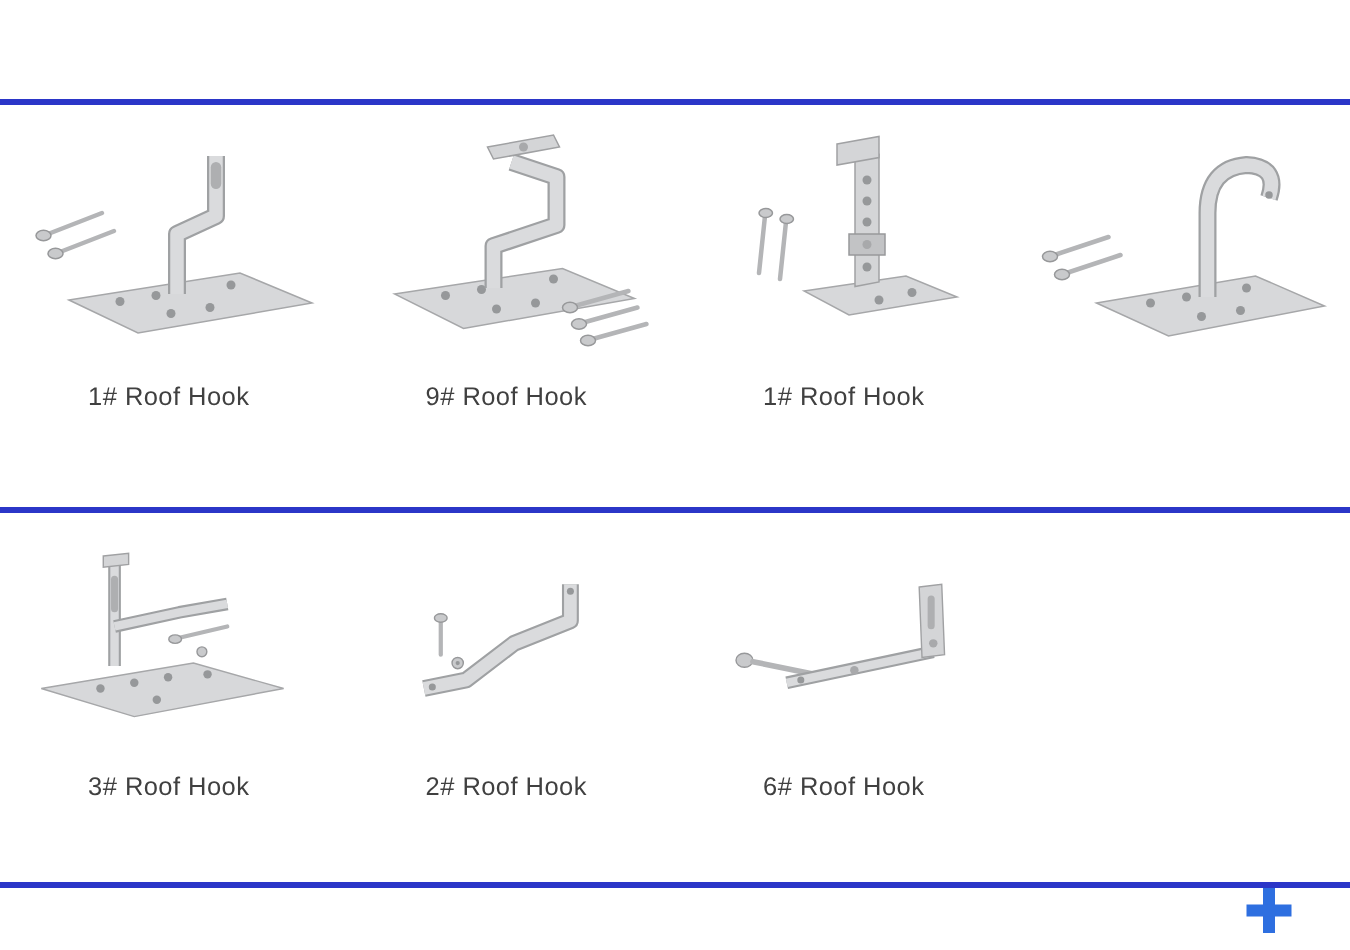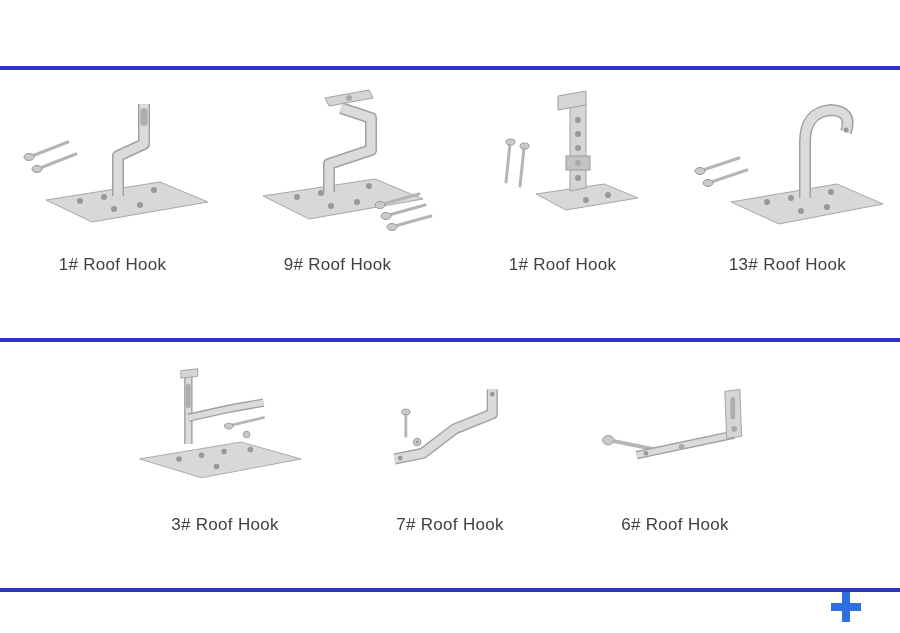--- a/index.html
+++ b/index.html
@@ -10,21 +10,21 @@
     overflow:hidden;
     font-family:"Liberation Sans", sans-serif;
   }
   .divider{position:absolute;left:0;width:100%;height:4px;background:#2b36c8;}
   #divider-top{top:66px;}
   #divider-mid{top:338px;}
   #divider-bottom{top:588px;}
 
   .grid-row{position:absolute;left:0;width:900px;display:flex;}
   #row-top{top:78px;height:250px;}
-  #row-bottom{top:350px;height:225px;justify-content:center;}
+  #row-bottom{top:350px;height:225px;}
 
   .product-card{
     width:225px;
     display:flex;flex-direction:column;align-items:center;justify-content:flex-start;
   }
   .product-photo{width:210px;height:165px;display:block;}
   #row-bottom .product-photo{height:155px;}
   .product-label{
     margin-top:12px;
     font-size:17px;font-weight:500;color:#404040;letter-spacing:0.3px;
@@ -129,21 +129,20 @@
         <polygon class="plate" points="48,124 154,106 200,126 96,146"></polygon>
         <circle class="hole" cx="84" cy="124" r="3"></circle>
           <circle class="hole" cx="108" cy="120" r="3"></circle>
         <circle class="hole" cx="148" cy="114" r="3"></circle>
           <circle class="hole" cx="118" cy="133" r="3"></circle>
         <circle class="hole" cx="144" cy="129" r="3"></circle>
         <path class="m-out" d="M122,120 L122,64 Q122,34 148,32 Q170,33 163,54"></path>
         <path class="m-in" d="M122,120 L122,64 Q122,34 148,32 Q170,33 163,54"></path>
         <circle class="hole" cx="163" cy="52" r="2.5"></circle>
       </svg>
-      <div class="product-label">13# Roof Hook</div>
     </div>
 
   </div>
 
   <div class="grid-row" id="row-bottom">
 
     <div class="product-card">
       <svg class="product-photo" viewBox="0 0 210 165">
         <polygon class="plate" points="14,116 122,98 186,116 80,136"></polygon>
         <circle class="hole" cx="56" cy="116" r="3"></circle>
@@ -170,21 +169,21 @@
         <line class="shaft" x1="58" y1="68" x2="58" y2="92"></line>
           <ellipse class="head" cx="58" cy="66" rx="4.5" ry="3"></ellipse>
         <circle class="head" cx="70" cy="98" r="4"></circle>
           <circle class="hole" cx="70" cy="98" r="1.5"></circle>
         <circle class="bolt" cx="81" cy="104" r="3.5"></circle>
         <path class="m-out" d="M150,42 L150,68 L110,84 L76,110 L46,116"></path>
         <path class="m-in" d="M150,42 L150,68 L110,84 L76,110 L46,116"></path>
         <circle class="hole" cx="150" cy="47" r="2.5"></circle>
         <circle class="hole" cx="52" cy="115" r="2.5"></circle>
       </svg>
-      <div class="product-label">7# Roof Hook</div>
+      <div class="product-label">2# Roof Hook</div>
     </div>
 
     <div class="product-card">
       <svg class="product-photo" viewBox="0 0 210 165">
         <ellipse class="head" cx="34" cy="96" rx="6" ry="5"></ellipse>
         <line class="shaft" x1="40" y1="97" x2="94" y2="108" style="stroke-width:4"></line>
         <path class="m-out-thin" d="M64,112 L168,90"></path>
         <path class="m-in-thin" d="M64,112 L168,90"></path>
         <polygon class="bar" points="158,44 174,42 176,92 160,94"></polygon>
         <rect class="slot" x="164" y="50" width="5" height="24" rx="2.5"></rect>

